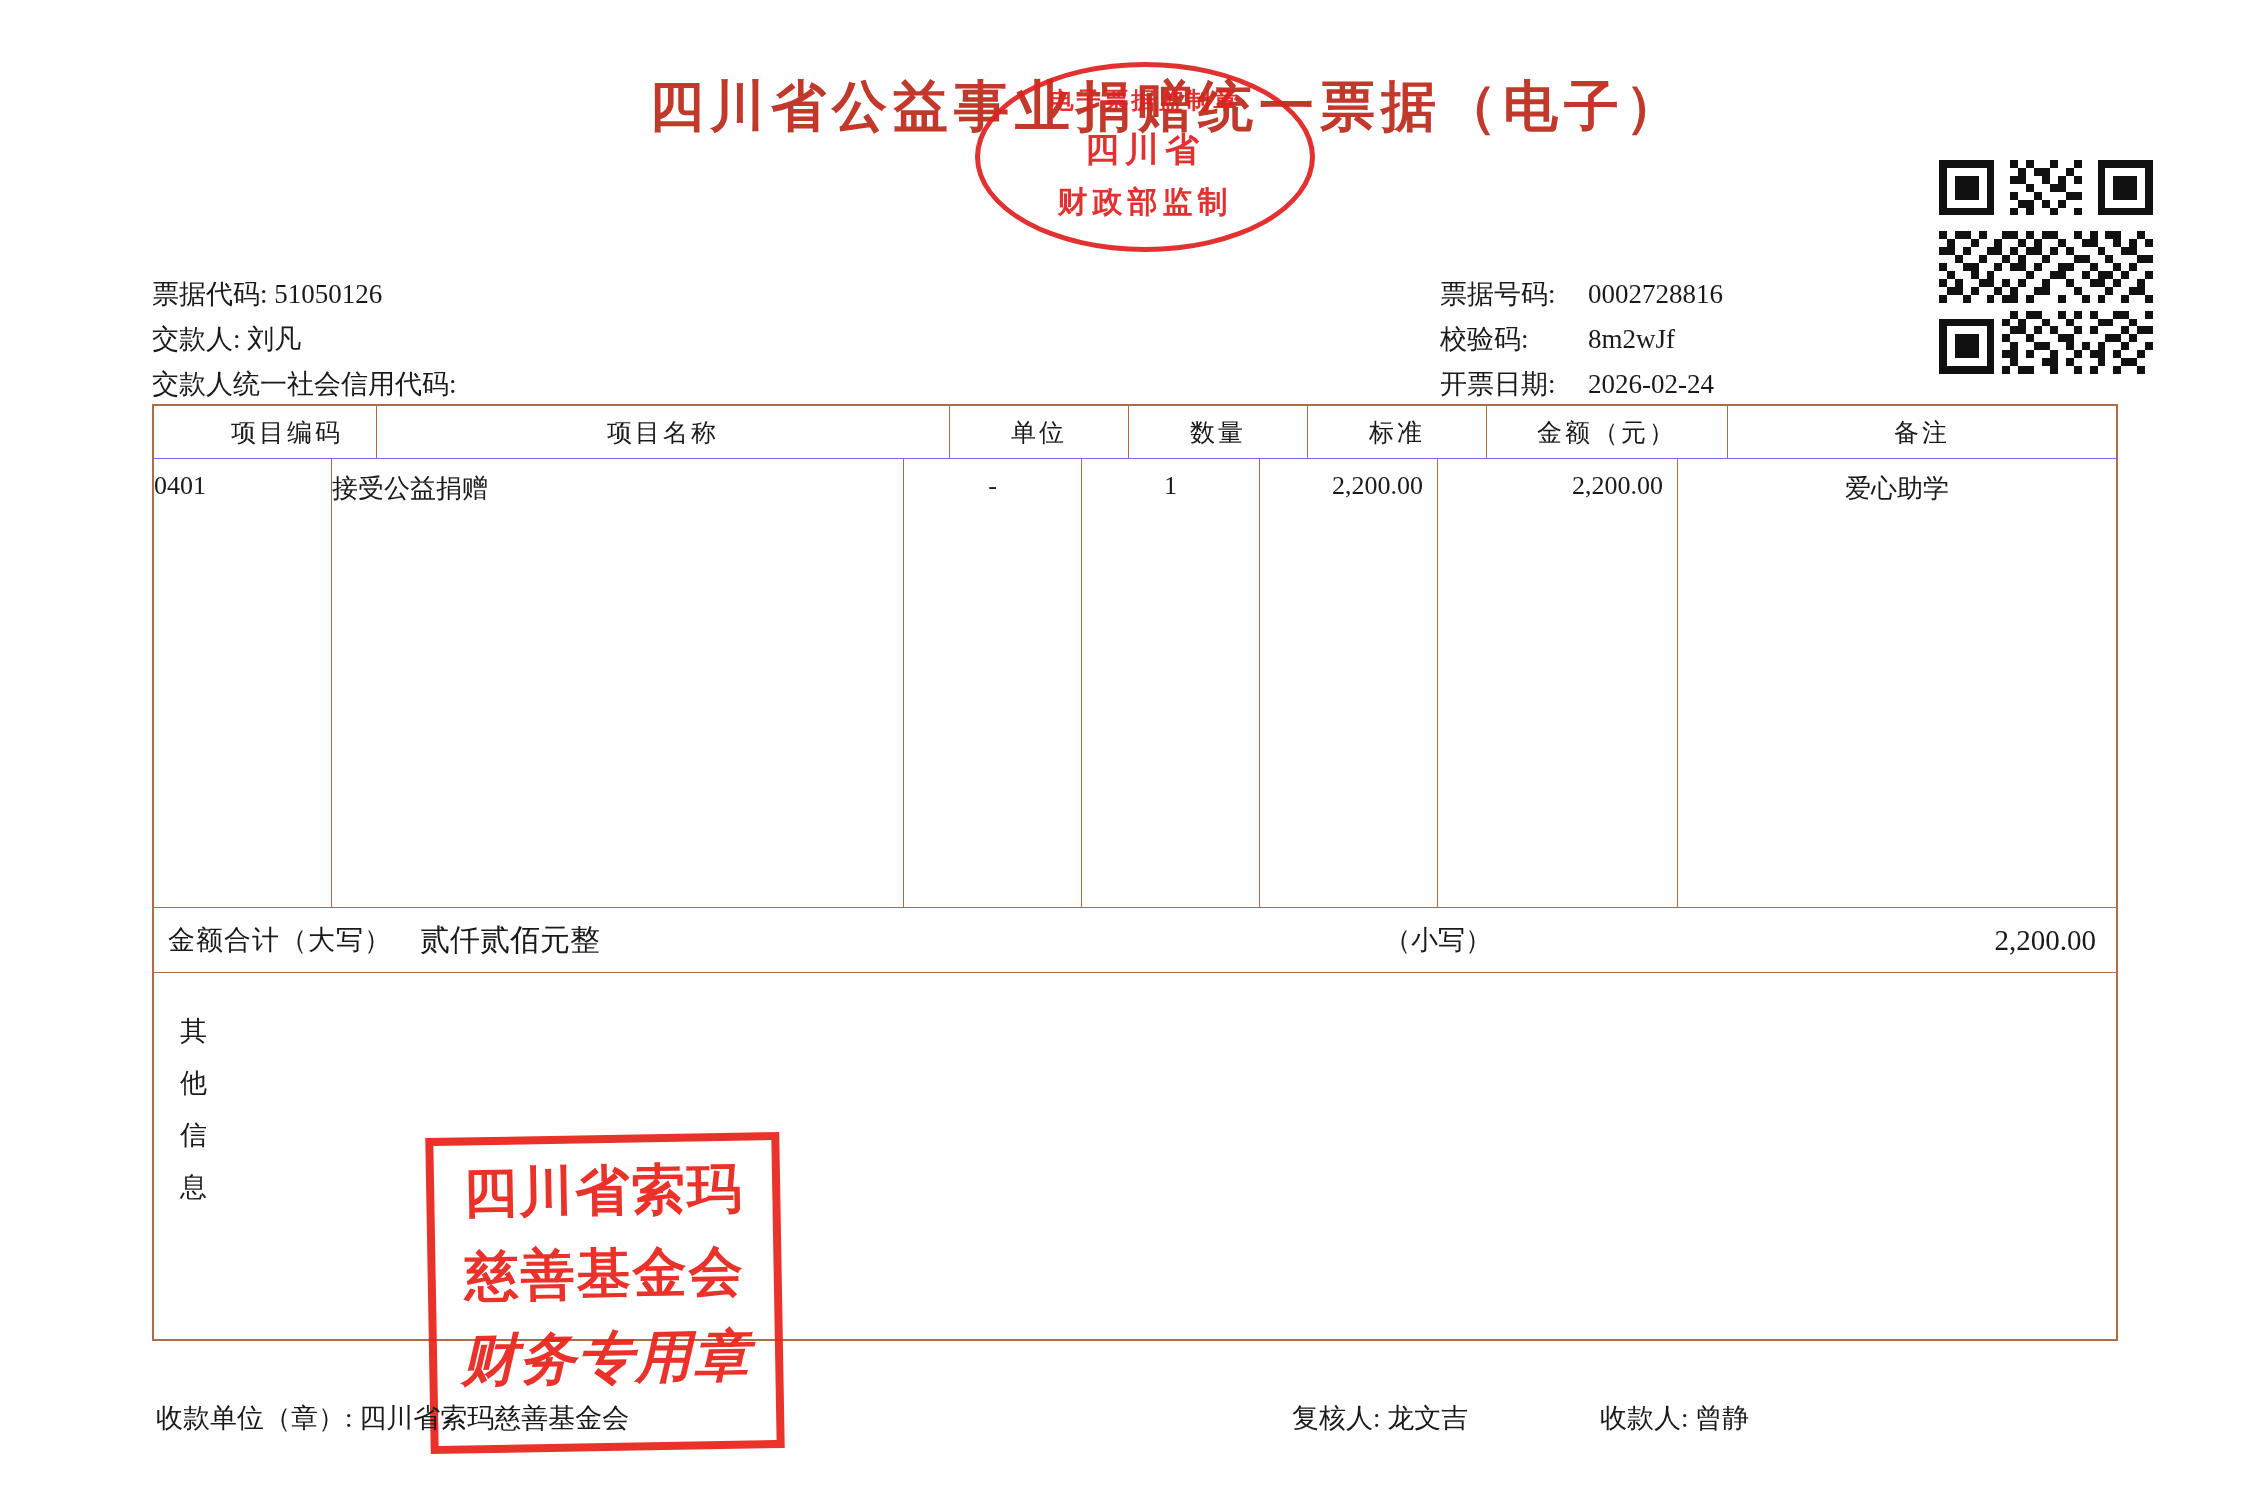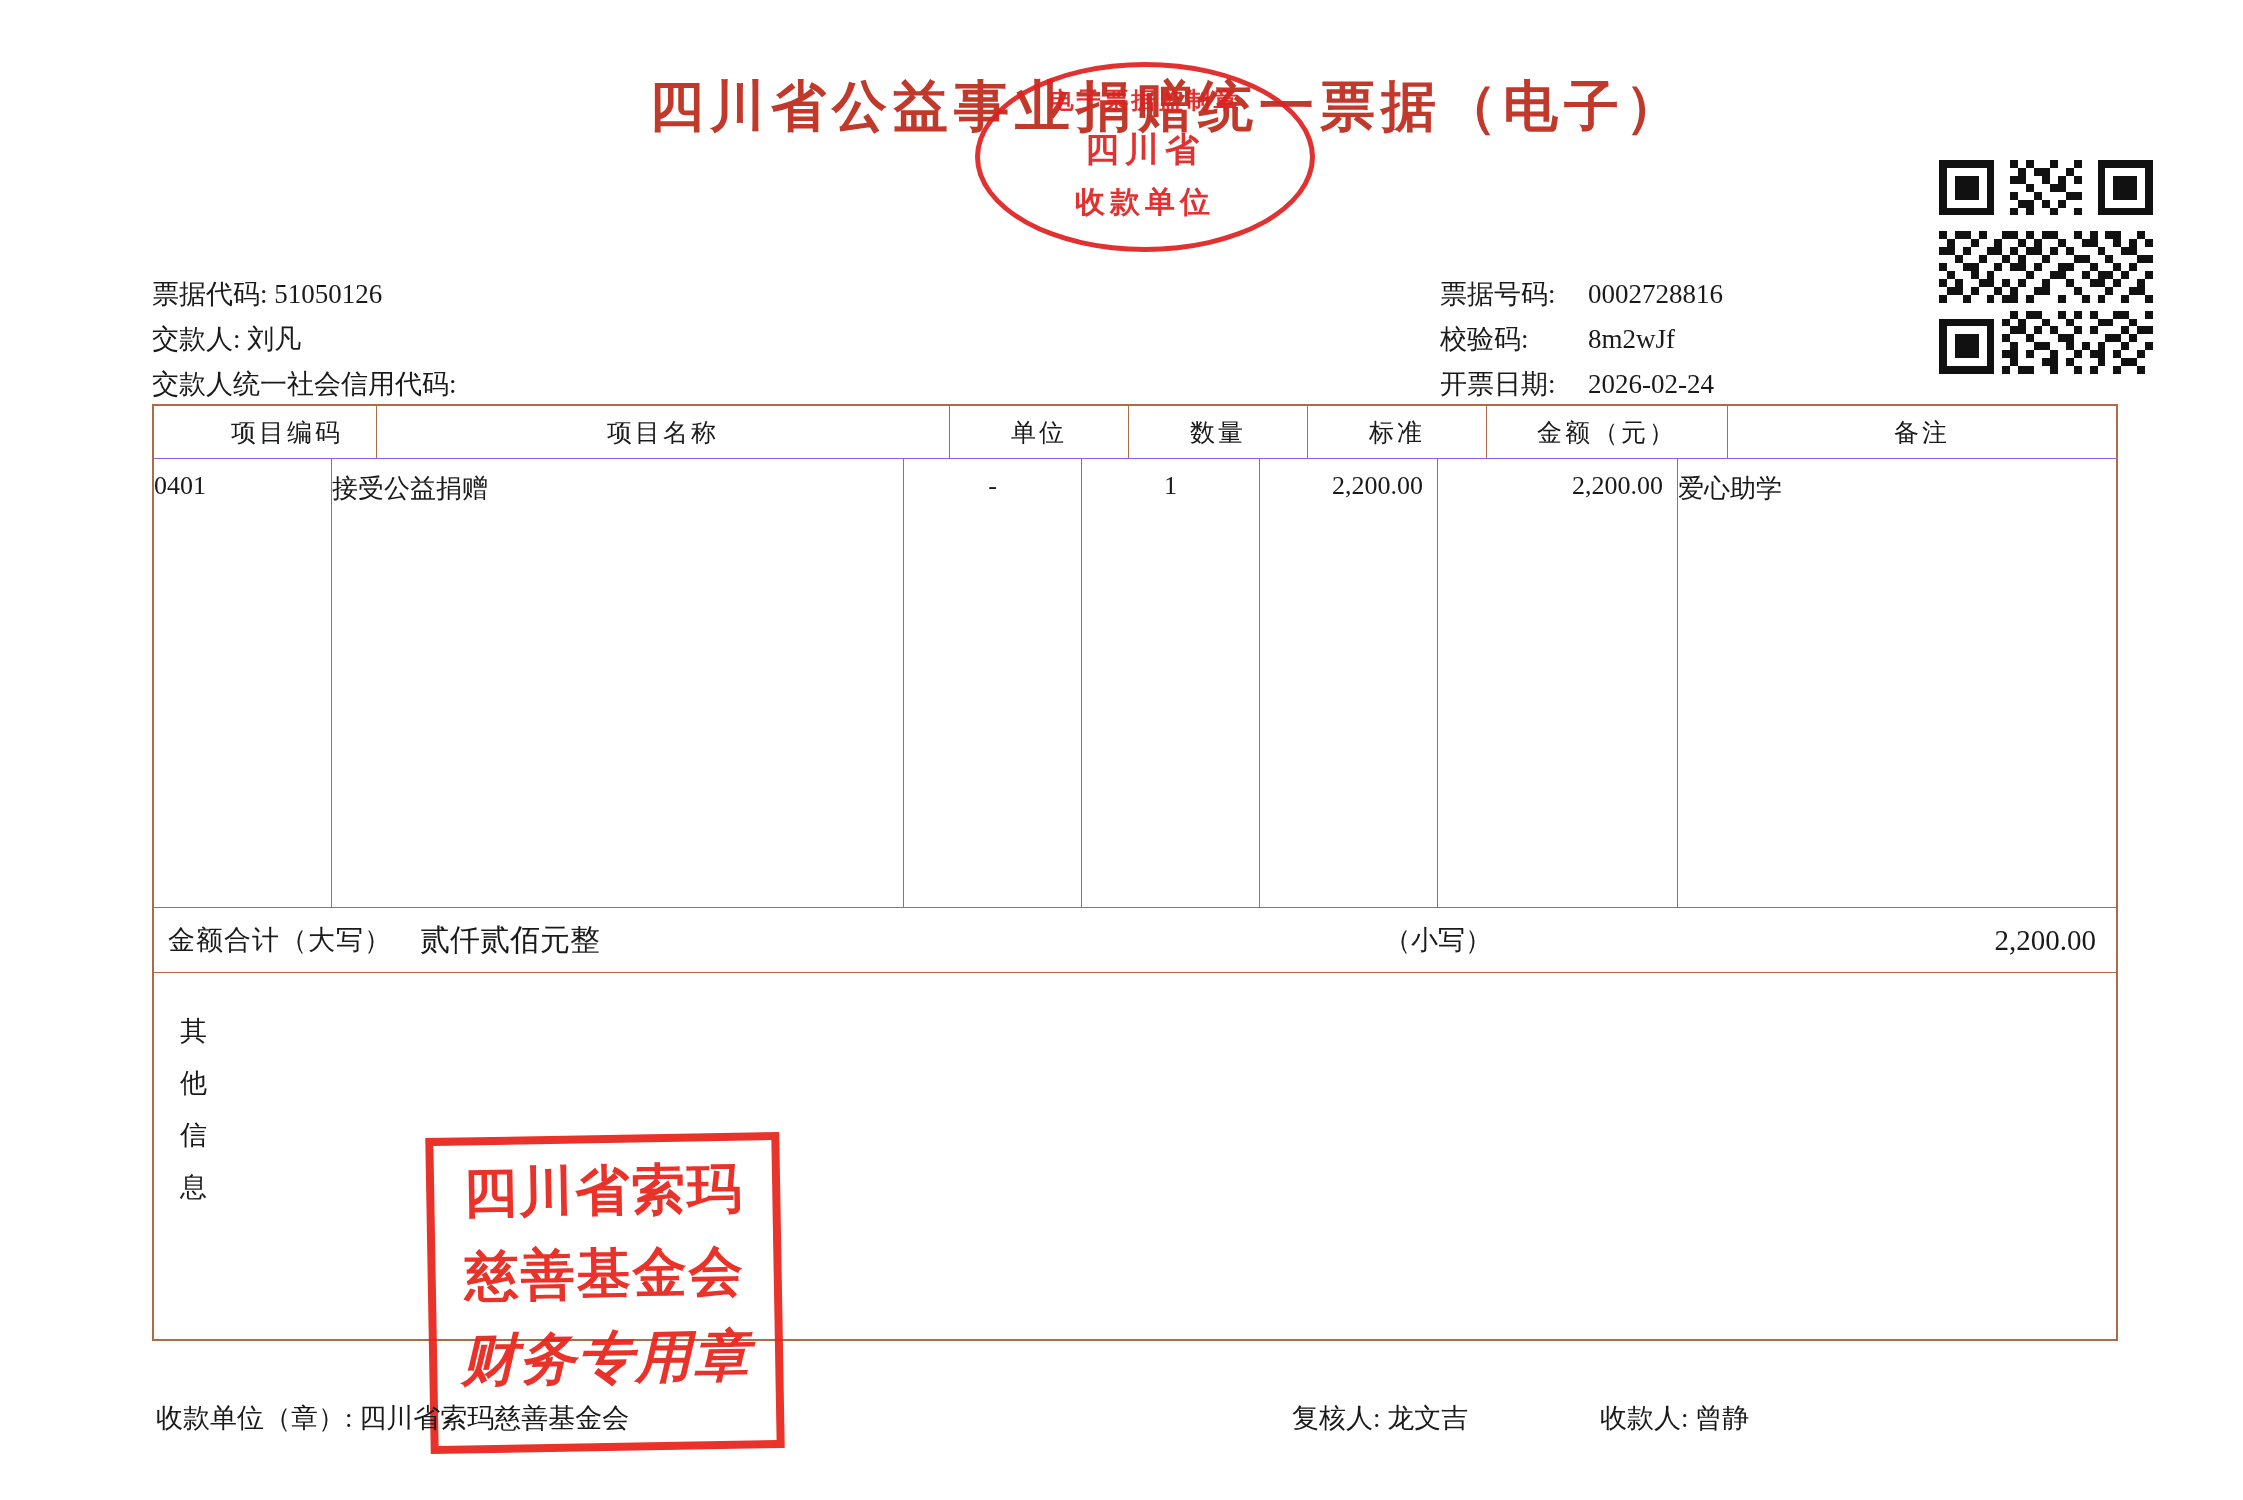--- a/index.html
+++ b/index.html
@@ -149,21 +149,21 @@
   .body-row {
     display: flex;
     height: 448px;
   }
   .body-row > div {
     border-right: 1px solid #b06a45;
     font-size: 26px;
     padding-top: 12px;
     box-sizing: border-box;
   }
-  .body-row > div:last-child { border-right: none; }
+  .body-row > div:last-child { border-right: none; text-align: center; }
   .pad-l { }
   .center { text-align: center; }
   .right { text-align: right; padding-right: 14px; }
 
   .total-row {
     display: flex;
     height: 64px;
     border-top: 1px solid #b06a45;
     border-bottom: 1px solid #b06a45;
     align-items: center;
@@ -225,21 +225,21 @@
 </head>
 <body>
 
 <div class="receipt">
 
   <div class="title">四川省公益事业捐赠统一票据（电子）</div>
 
   <div class="oval-seal">
     <div class="s-top">电子票据监制章</div>
     <div class="s-mid">四川省</div>
-    <div class="s-bot">收款单位</div>
+    <div class="s-bot">财政部监制</div>
   </div>
 
   <div class="qr-box">
     <svg width="230" height="230" viewBox="0 0 29 29" shape-rendering="crispEdges">
       <rect width="29" height="29" fill="#ffffff"></rect>
       <g fill="#111111">
         <rect x="1" y="1" width="7" height="1"></rect>
           <rect x="1" y="7" width="7" height="1"></rect>
         <rect x="1" y="1" width="1" height="7"></rect>
           <rect x="7" y="1" width="1" height="7"></rect>

